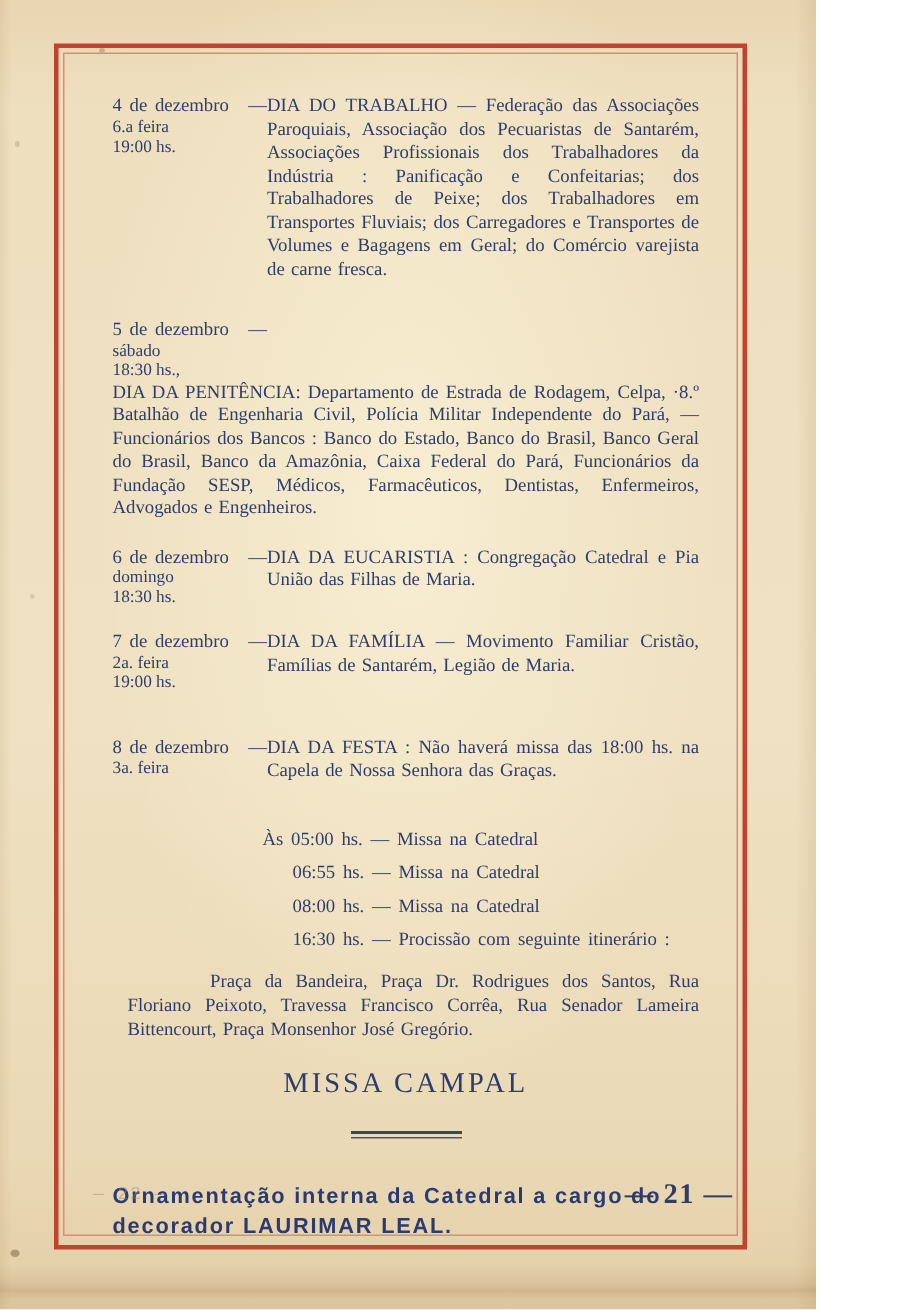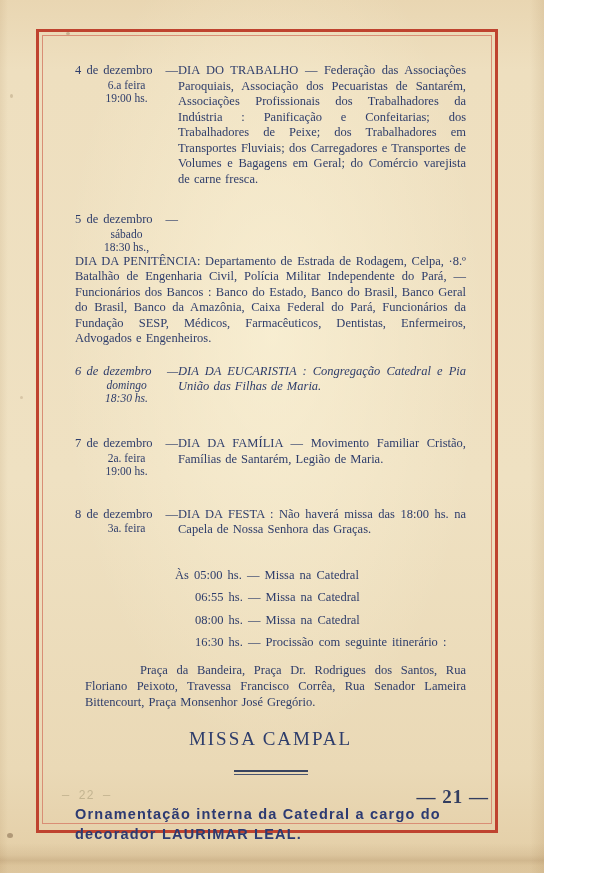--- a/index.html
+++ b/index.html
@@ -19,26 +19,26 @@
   .frame-thick{position:absolute;left:36px;top:29px;right:46px;bottom:40px;
     border:3px solid #bf432f;}
   .frame-inner{position:absolute;left:42px;top:35px;right:52px;bottom:49px;
     border:1px solid #d98e75;}
   
   .content{position:absolute;left:75px;right:78px;top:63px;
     font-size:12.5px;line-height:15.5px;}
   .entry{display:flex;}
   .e1{margin-bottom:25px;}
   .e2{margin-bottom:17px;flex-direction:column;}
-  .e3{margin-bottom:31px;font-style:italic;}
+  .e3{margin-bottom:15px;}
   .e4{margin-bottom:29px;}
   .e5{margin-bottom:30px;margin-top:28px;}
   .col-date{width:103px;flex-shrink:0;}
   .d1{display:flex;justify-content:space-between;white-space:nowrap;word-spacing:2px;}
-  .d2,.d3{text-align:center;font-size:11.5px;line-height:13px;}
+  .d2,.d3{font-size:11.5px;line-height:13px;}
   .col-desc{flex:1;text-align:justify;word-spacing:1px;hyphens:none;}
   .mass-list{margin-bottom:11px;}
   .mass-line{margin-left:120px;margin-bottom:7px;word-spacing:2px;}
   .mass-line.first{margin-left:100px;}
   .itinerary{margin:0 0 21px 10px;text-indent:55px;text-align:justify;
     line-height:16px;word-spacing:1px;}
   .missa{text-align:center;letter-spacing:2px;font-size:19px;margin-bottom:24px;}
   .divider{width:74px;margin:0 auto 30px auto;height:2px;
     border-top:2px solid #39445f;border-bottom:1px solid #4a5570;}
   .footer{font-family:"Liberation Sans", sans-serif;font-weight:bold;

